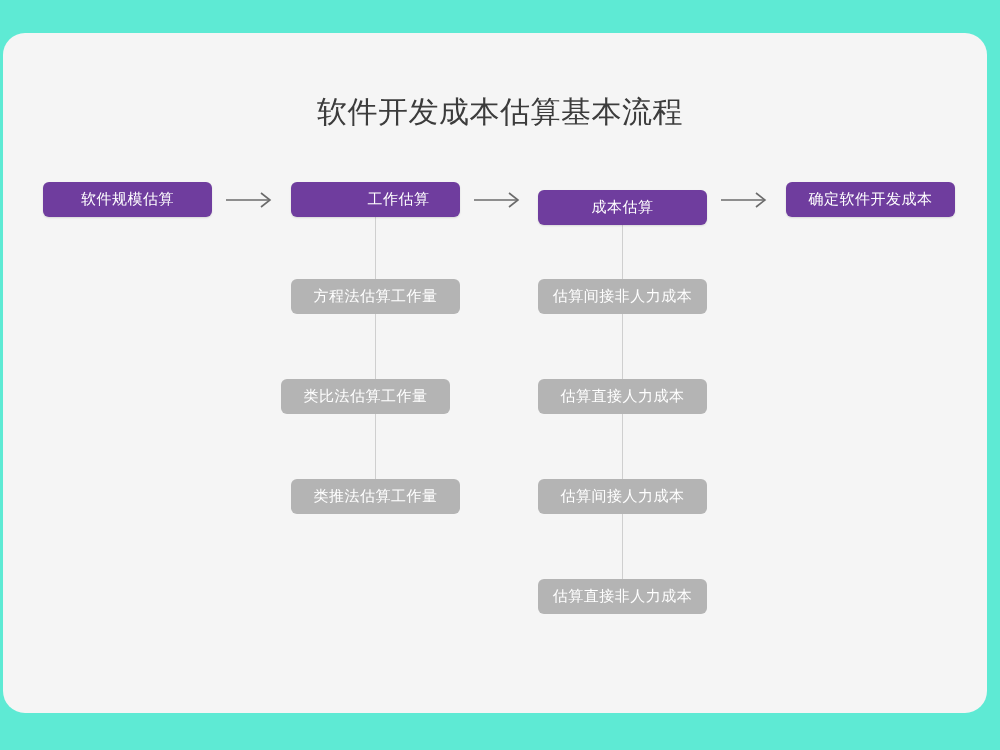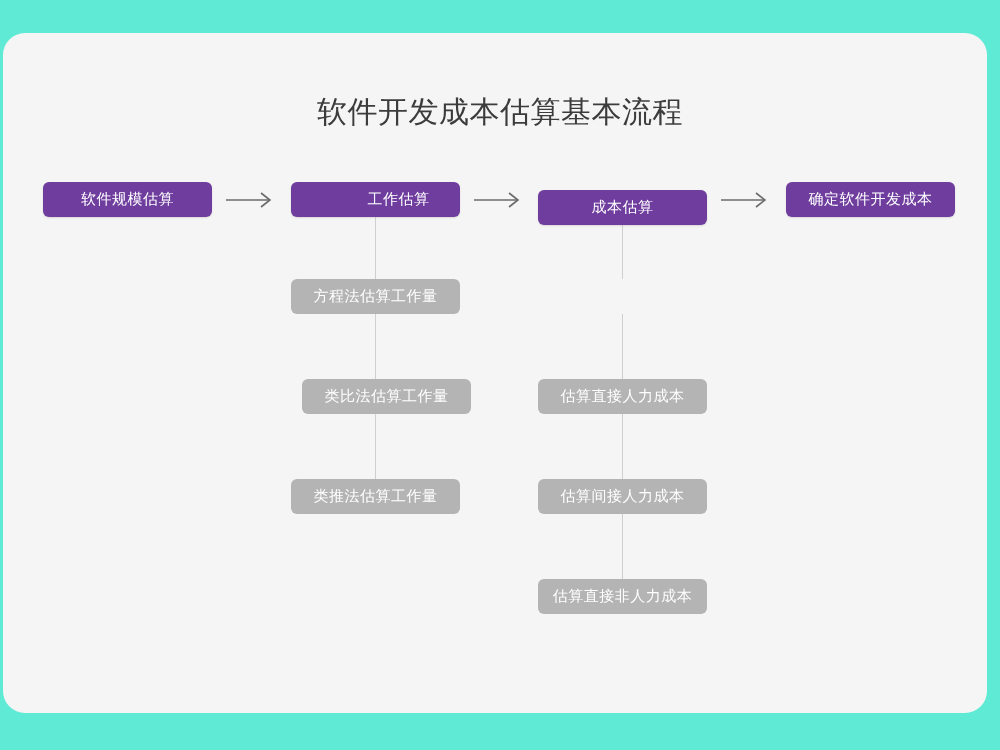--- a/index.html
+++ b/index.html
@@ -122,20 +122,21 @@
   <div class="arrow" style="left:716px; top:185px;">
     <svg width="52" height="18" viewBox="0 0 52 18" aria-hidden="true">
       <line x1="1" y1="9" x2="44" y2="9" stroke="#6b6b6b" stroke-width="1.6"></line>
       <polyline points="36,2 45,9 36,16" fill="none" stroke="#6b6b6b" stroke-width="1.6"></polyline>
     </svg>
   </div>
 
   <div class="node primary" style="left:786px; top:182px;">确定软件开发成本</div>
 
   <div class="node sub" style="left:291px; top:279px;">方程法估算工作量</div>
-  <div class="node sub" style="left:302px; top:379px;">类比法估算工作量</div>
+  <div class="node sub" style="left:281px; top:379px;">类比法估算工作量</div>
   <div class="node sub" style="left:291px; top:479px;">类推法估算工作量</div>
 
+  <div class="node sub" style="left:538px; top:279px;">估算间接非人力成本</div>
   <div class="node sub" style="left:538px; top:379px;">估算直接人力成本</div>
   <div class="node sub" style="left:538px; top:579px;">估算直接非人力成本</div>
   <div class="node sub" style="left:538px; top:479px;">估算间接人力成本</div>
 
 </div>
 
 </body></html>

